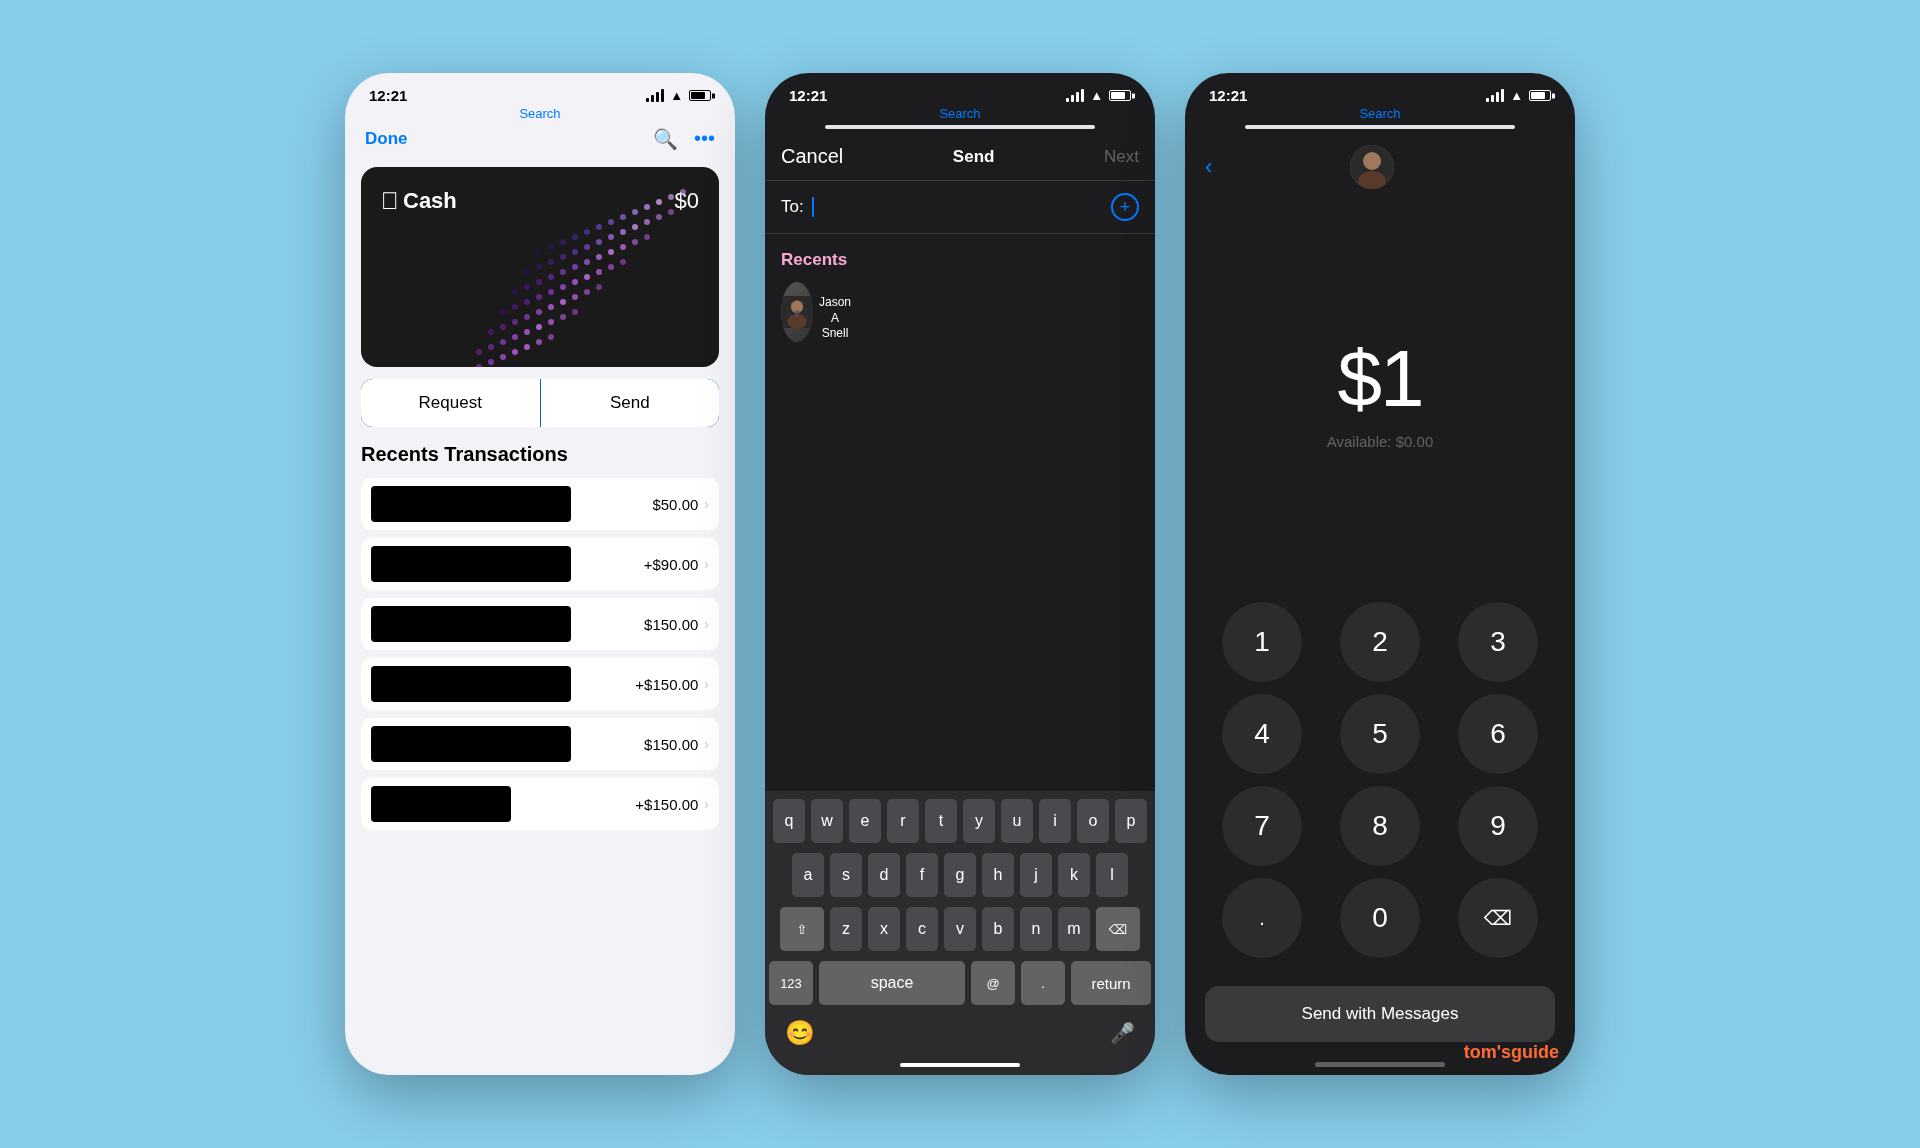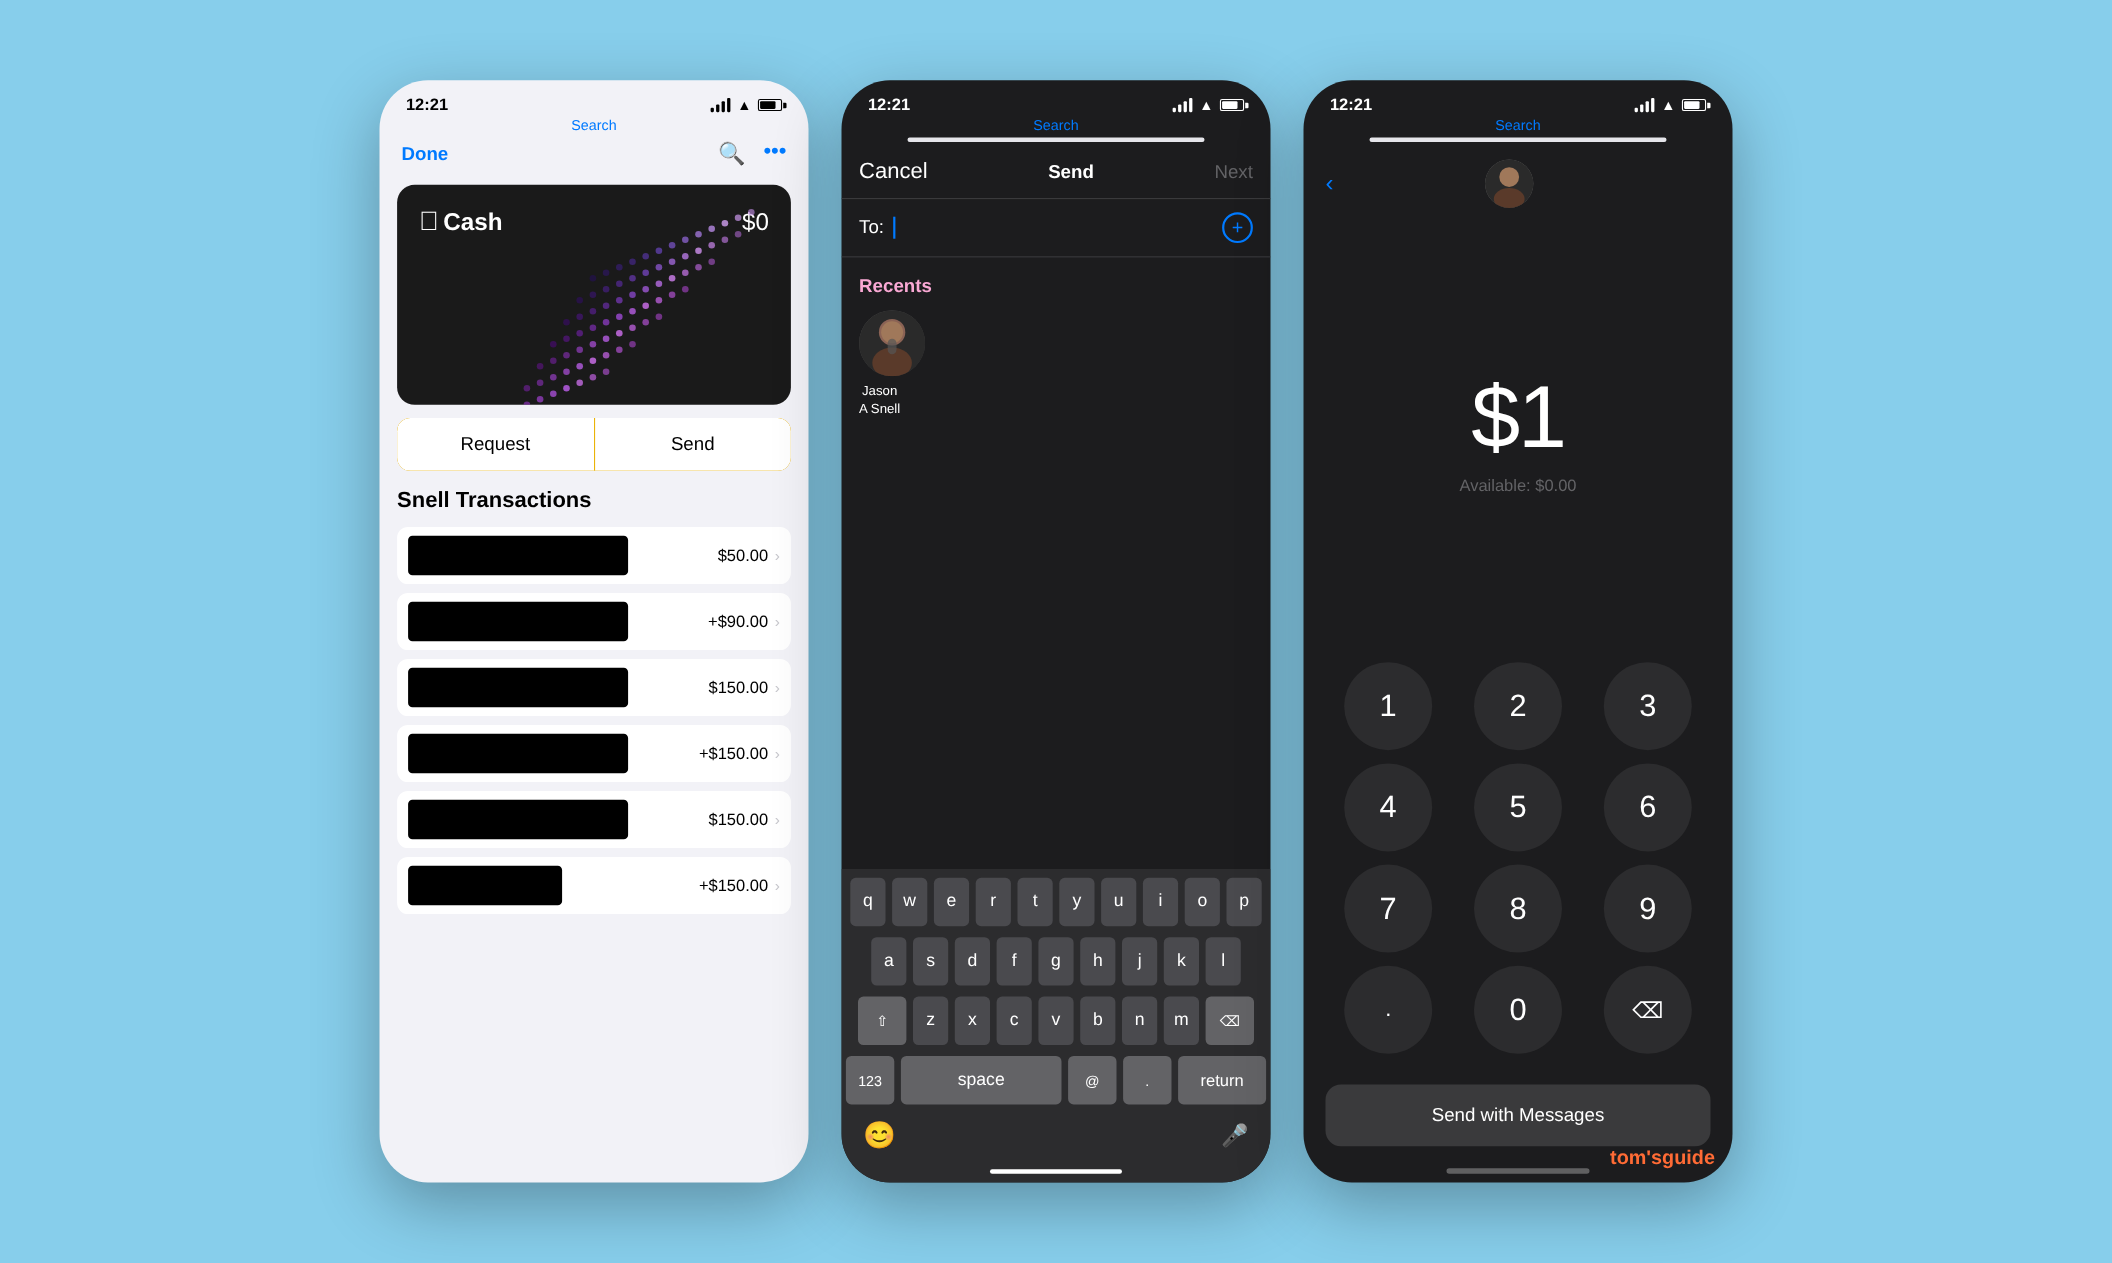--- a/index.html
+++ b/index.html
@@ -122,21 +122,21 @@
       bottom: -20px;
       right: -20px;
       width: 280px;
       height: 200px;
     }
 
     .request-send-buttons {
       display: flex;
       margin: 0 16px 16px;
       gap: 1px;
-      background: #eab308;
+      background: #0369a1;
       border-radius: 12px;
       overflow: hidden;
     }
     .rs-btn {
       flex: 1;
       background: #fff;
       border: none;
       padding: 14px;
       font-size: 17px;
       font-weight: 500;
@@ -217,22 +217,21 @@
       align-items: center;
       justify-content: center;
       font-size: 18px;
       font-weight: 300;
     }
 
     .recents-section { padding: 16px; flex: 1; }
     .recents-title { color: #f9a8d4; font-size: 17px; font-weight: 600; margin-bottom: 12px; }
     .recent-contact {
       display: flex;
-      flex-direction: column;
-      align-items: flex-start;
+      align-items: flex-end;
       gap: 6px;
       width: 70px;
     }
     .contact-avatar {
       width: 60px;
       height: 60px;
       border-radius: 50%;
       overflow: hidden;
       background: #555;
     }
@@ -542,21 +541,21 @@
         <circle cx="224" cy="5" r="3" fill="#bb88dd" opacity="0.65"></circle>
       </svg>
     </div>
 
     <div class="request-send-buttons">
       <button class="rs-btn">Request</button>
       <button class="rs-btn">Send</button>
     </div>
 
     <div class="latest-transactions transactions-scroll">
-      <div class="lt-title">Snell Transactions</div>
+      <div class="lt-title">Recents Transactions</div>
       <div class="transaction-item">
         <div class="transaction-black-bar"></div>
         <div class="transaction-right">
           <span>$50.00</span>
           <span class="chevron-right">›</span>
         </div>
       </div>
       <div class="transaction-item">
         <div class="transaction-black-bar"></div>
         <div class="transaction-right">

